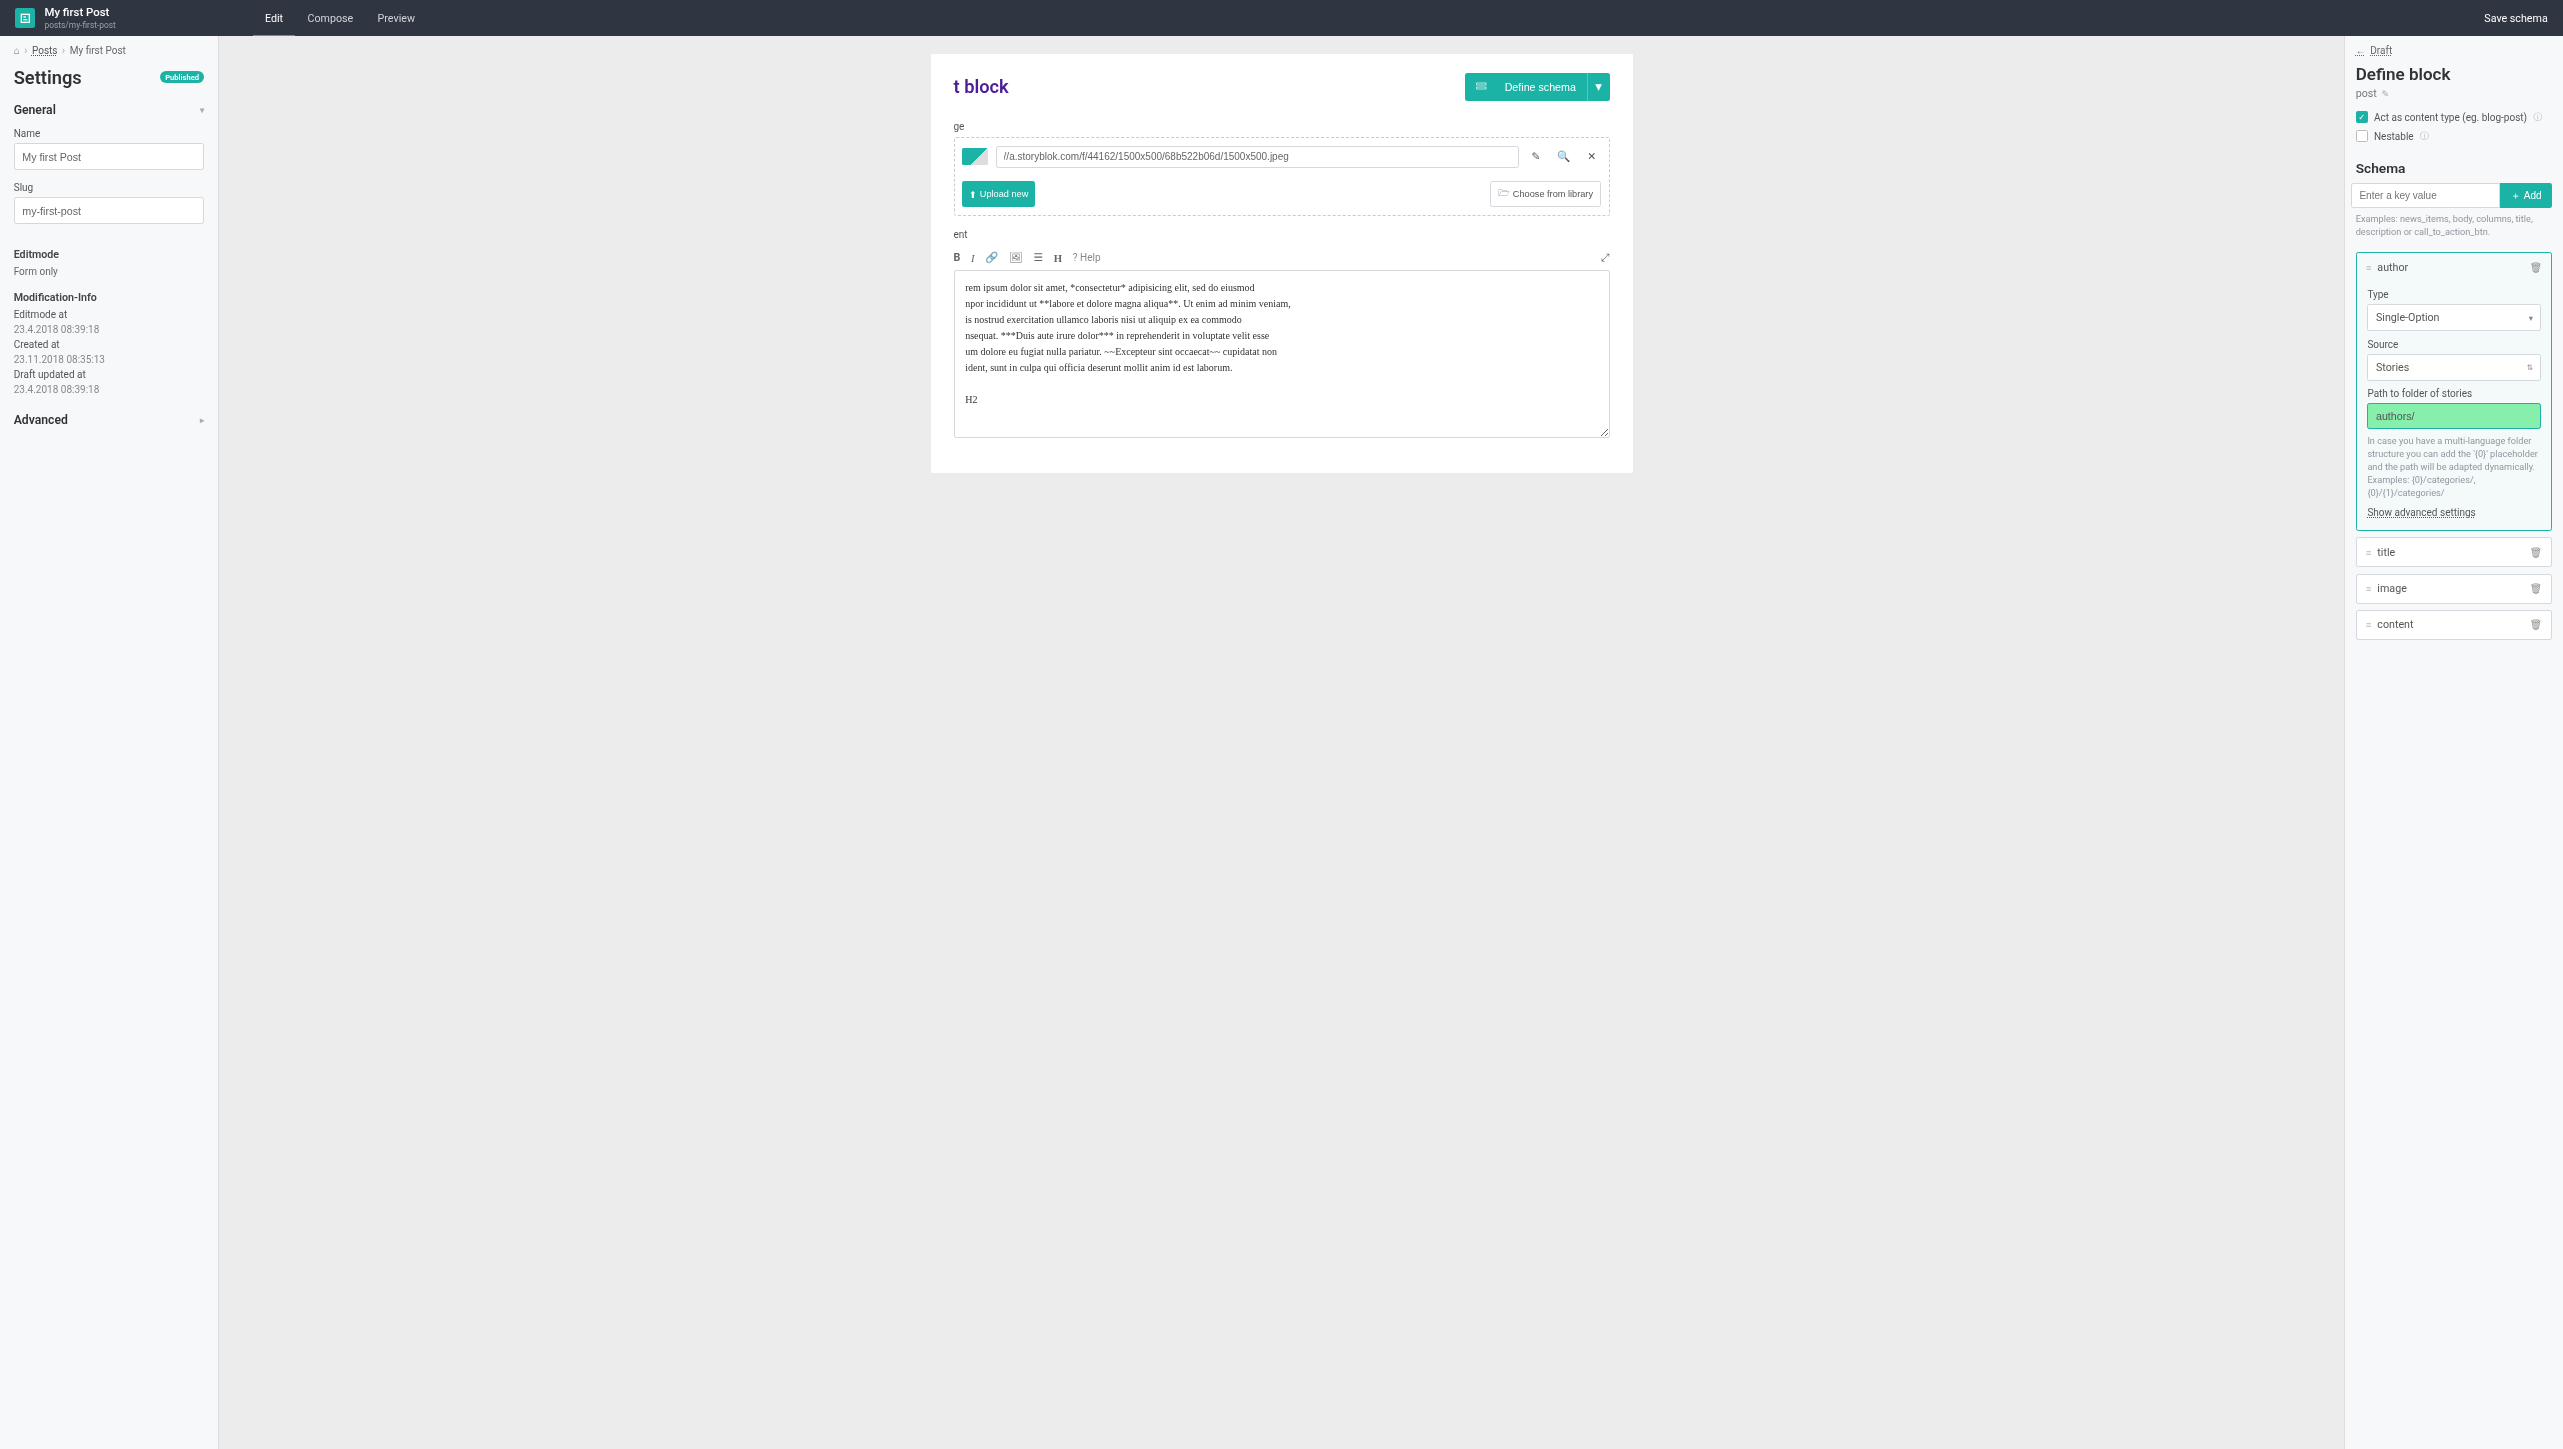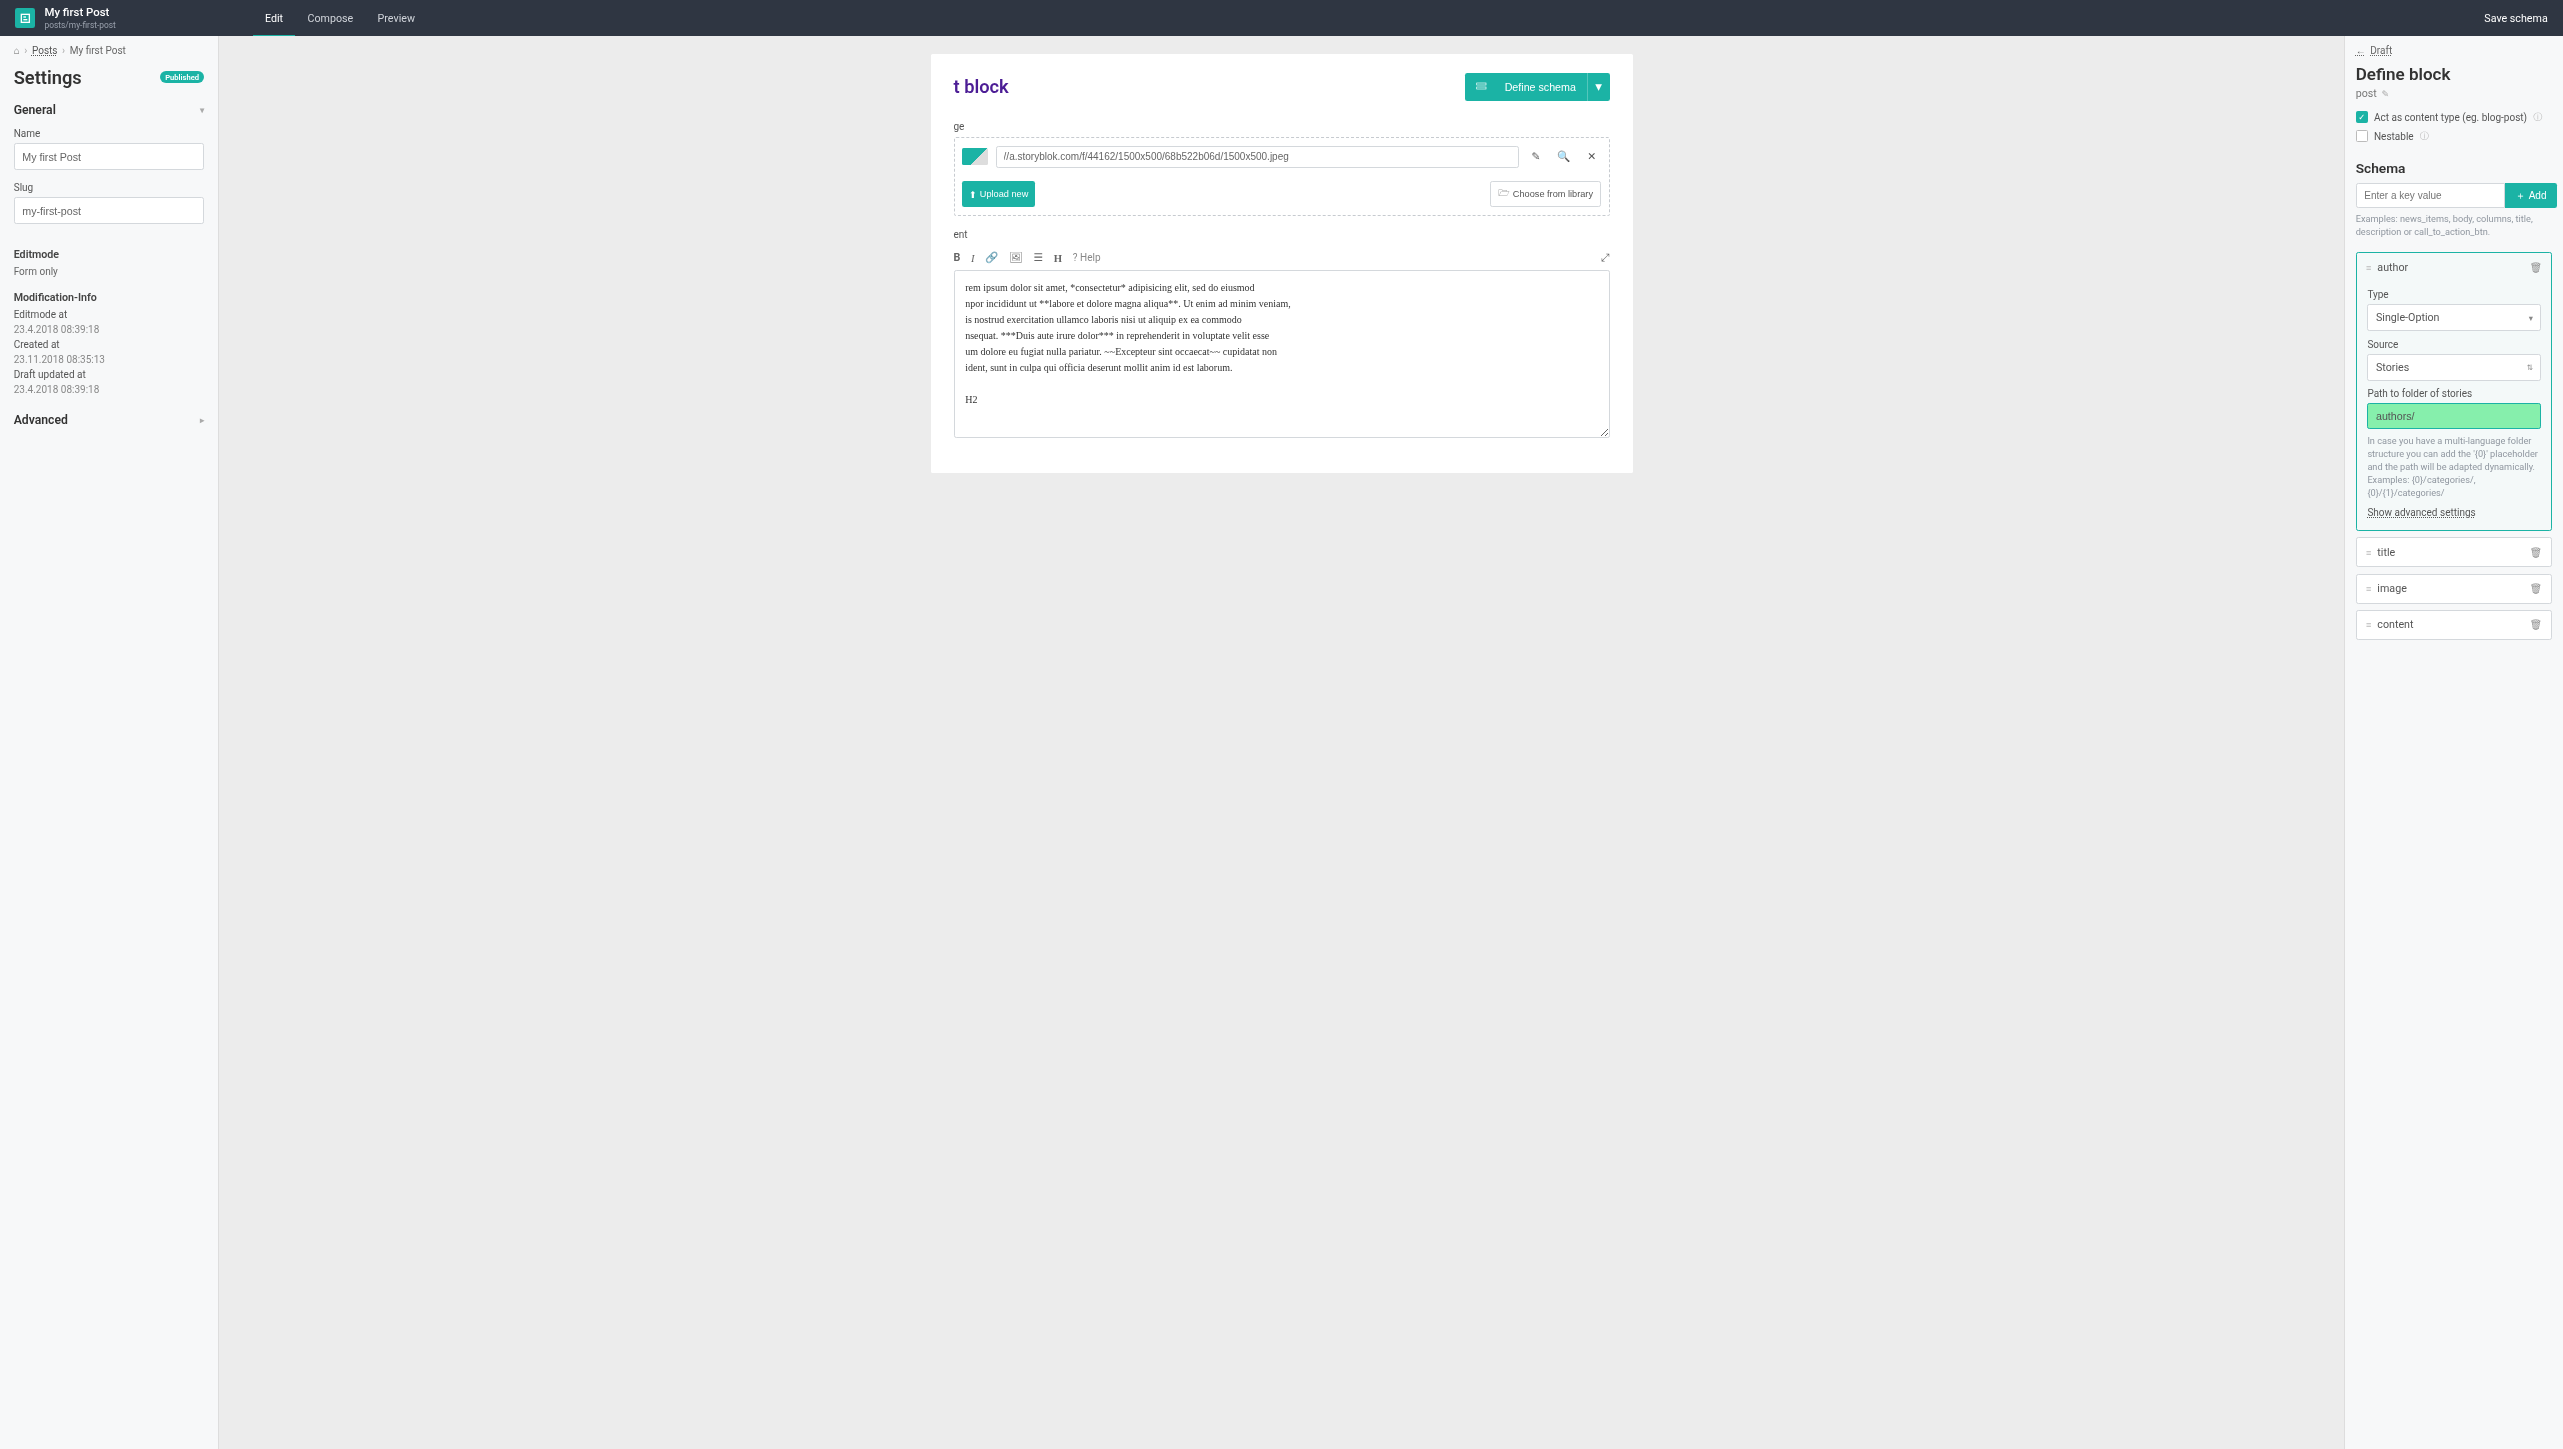--- a/index.html
+++ b/index.html
@@ -66,21 +66,21 @@
 .sidebar-right { width: 219px; background:#f7f8f9; border-left:0.8px solid #ddd; padding: 9.2px 10.7px; overflow-y:auto; }
 .back-link { color:#666; text-decoration:underline dotted; font-size:10px; display:flex; align-items:center; gap:4.6px; margin-bottom:7.6px; cursor:pointer; }
 .define-title { font-size:17px; font-weight:600; color:#333; margin-bottom:3.1px; }
 .subname { color:#777; font-size:10.7px; display:flex; align-items:center; gap:4.6px; margin-bottom:10.7px; }
 .pencil { color:#aaa; cursor:pointer; font-size:9.2px; }
 .check-row { display:flex; align-items:center; gap:6.1px; font-size:10px; color:#555; margin-bottom:6.1px; }
 .check { width:12.2px; height:12.2px; border:0.8px solid #bbb; border-radius:1.5px; display:inline-flex; align-items:center; justify-content:center; background:#fff; cursor:pointer; }
 .check.checked { background:#1bb3a5; border-color:#1bb3a5; color:#fff; font-size:8.4px; }
 .help-i { color:#bbb; font-size:9.2px; cursor:help; }
 .schema-title { font-size:13.7px; font-weight:600; color:#333; margin:17px 0 7.6px 0; }
-.schema-addrow { display:flex; margin-bottom:4.6px; }
+.schema-addrow { display:flex; margin-bottom:4.6px;justify-content:flex-end; }
 .schema-input { flex:1; border:0.8px solid #d4d8dc; border-radius:2.3px 0 0 2.3px; padding:6.1px 7.6px; font-size:10px; color:#888; background:#fff; }
 .add-btn { background:#1bb3a5; color:#fff; border:none; padding:0 10.7px; border-radius:0 2.3px 2.3px 0; font-size:10px; cursor:pointer; display:flex; align-items:center; gap:3.1px; }
 .hint { font-size:9.2px; color:#9097a0; line-height:1.4; margin-bottom:13.7px; }
 .schema-item { background:#fff; border:0.8px solid #d4d8dc; border-radius:2.3px; margin-bottom:6.1px; }
 .schema-item.expanded { border-color:#1bb3a5; background:#f4f9f9; }
 .schema-item-head { display:flex; align-items:center; padding:7.6px 9.2px; gap:6.1px; }
 .grip { color:#bbb; cursor:grab; font-size:9.2px; }
 .schema-item-name { flex:1; font-size:10.7px; color:#555; }
 .trash { color:#888; cursor:pointer; font-size:10px; }
 .schema-item-body { padding: 0 10.7px 10.7px 10.7px; }

